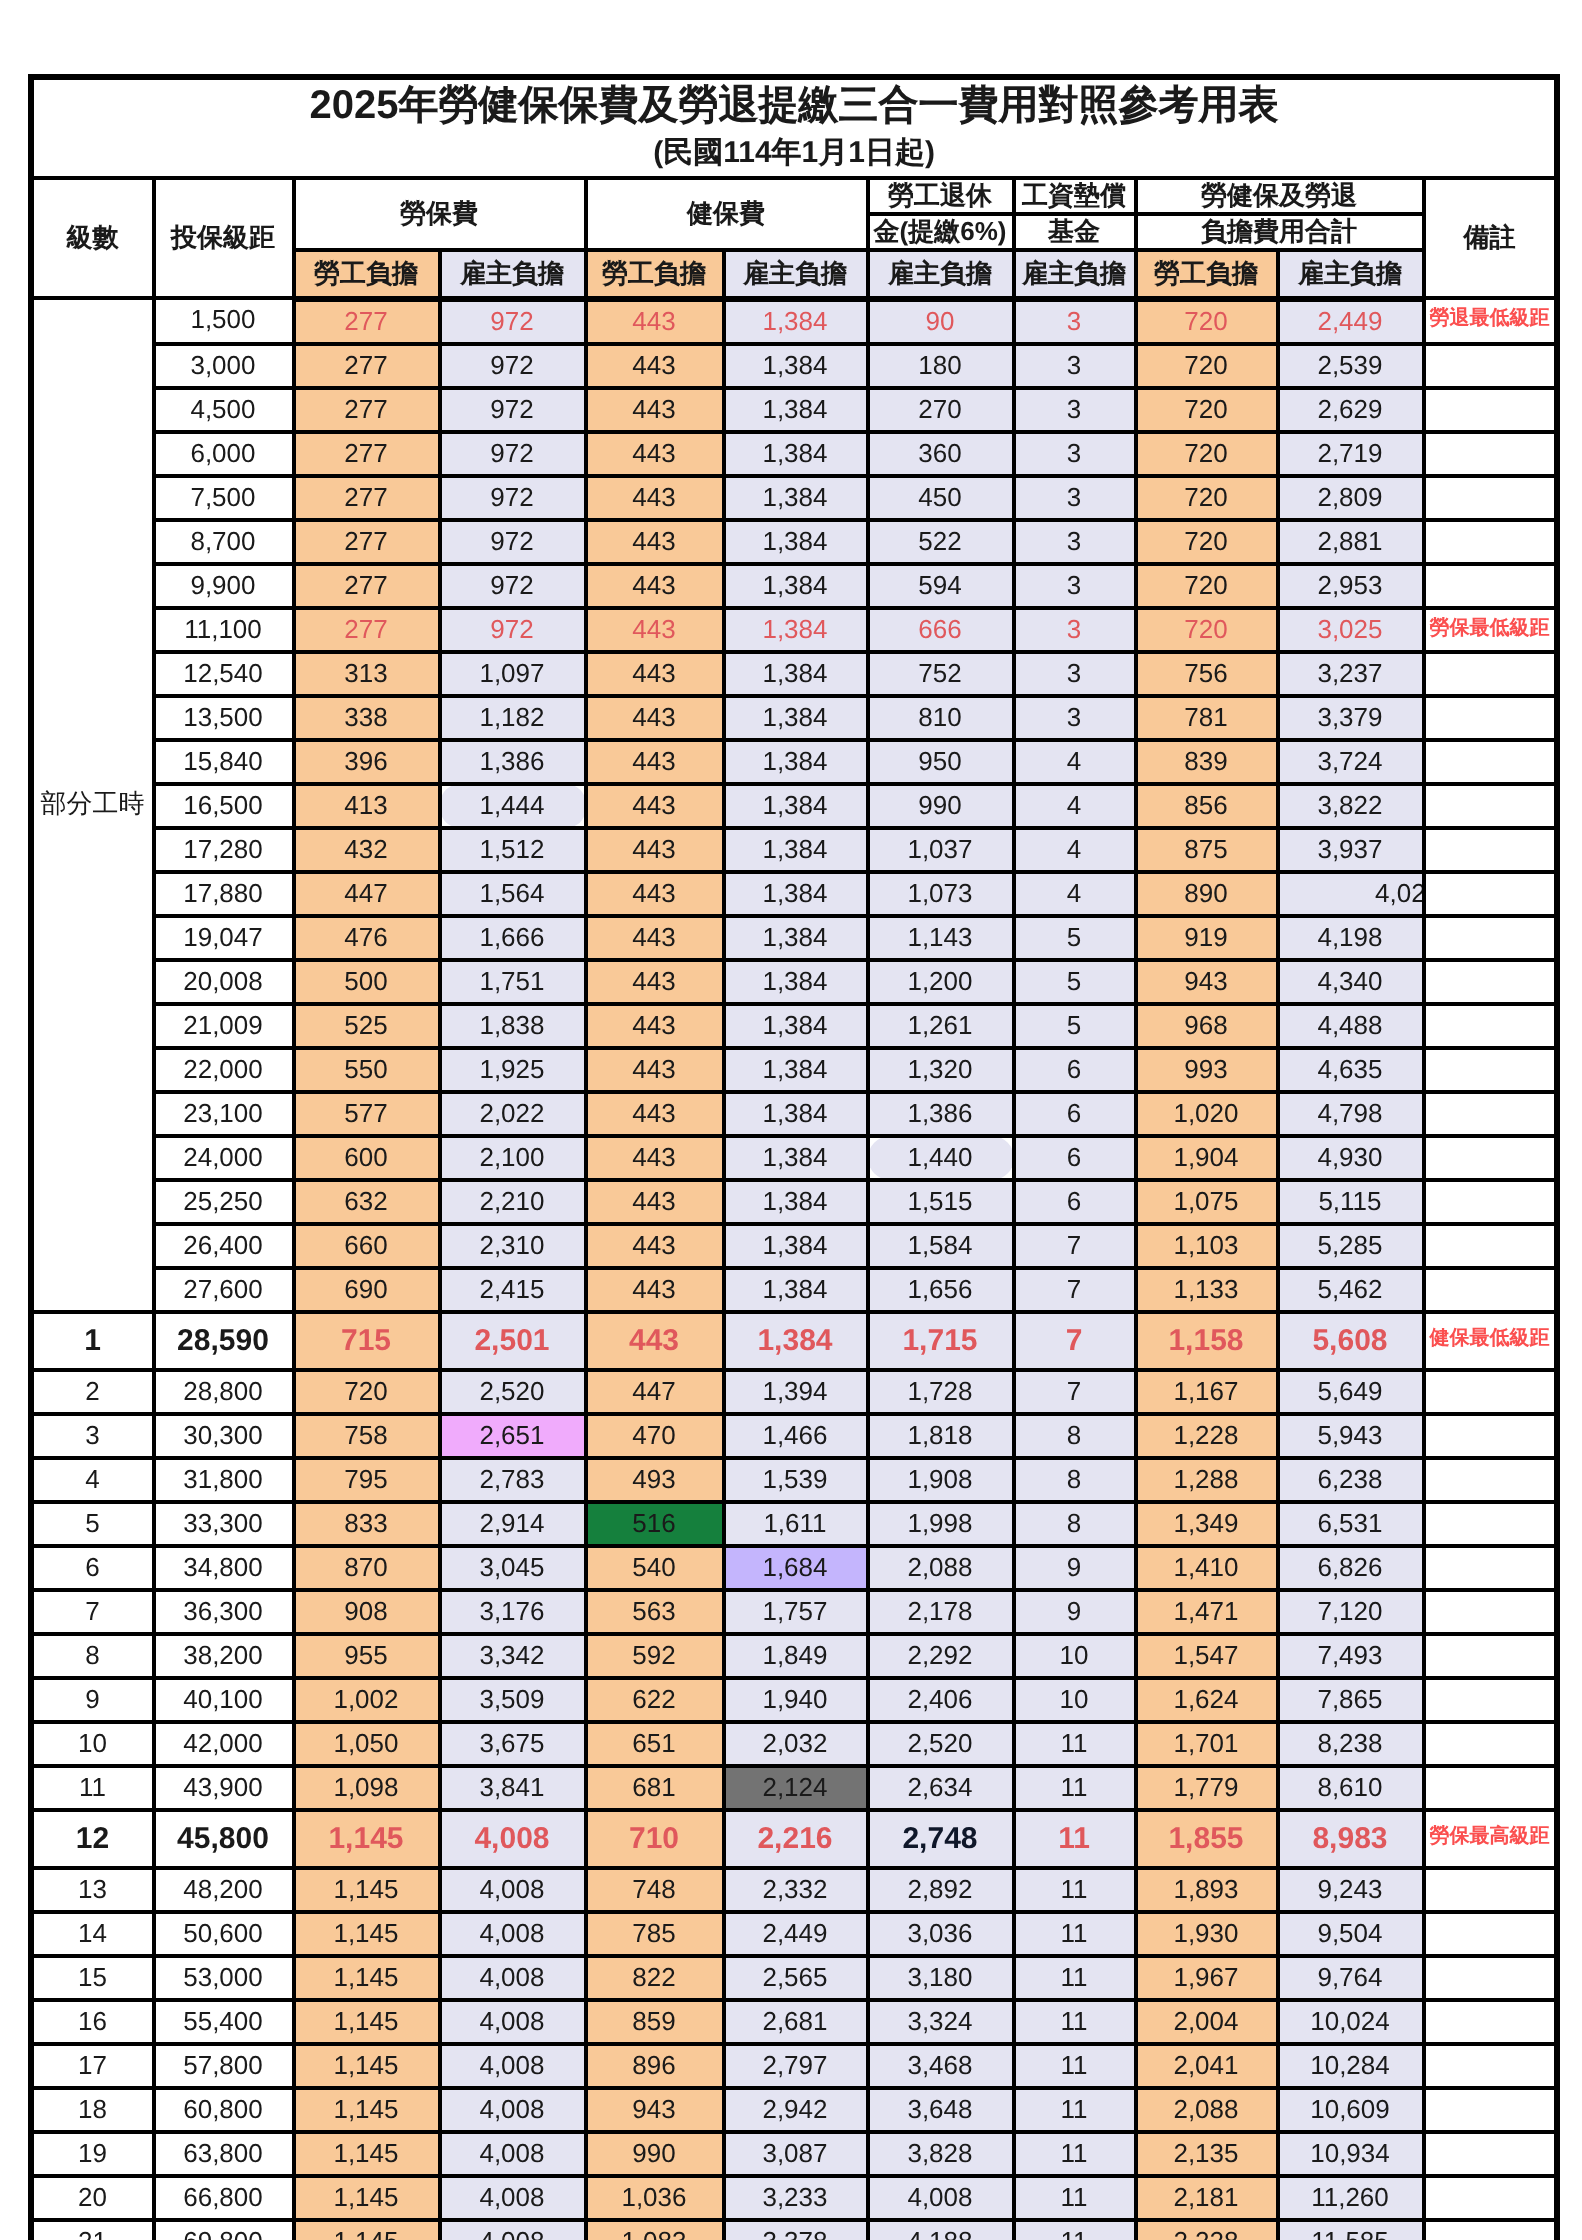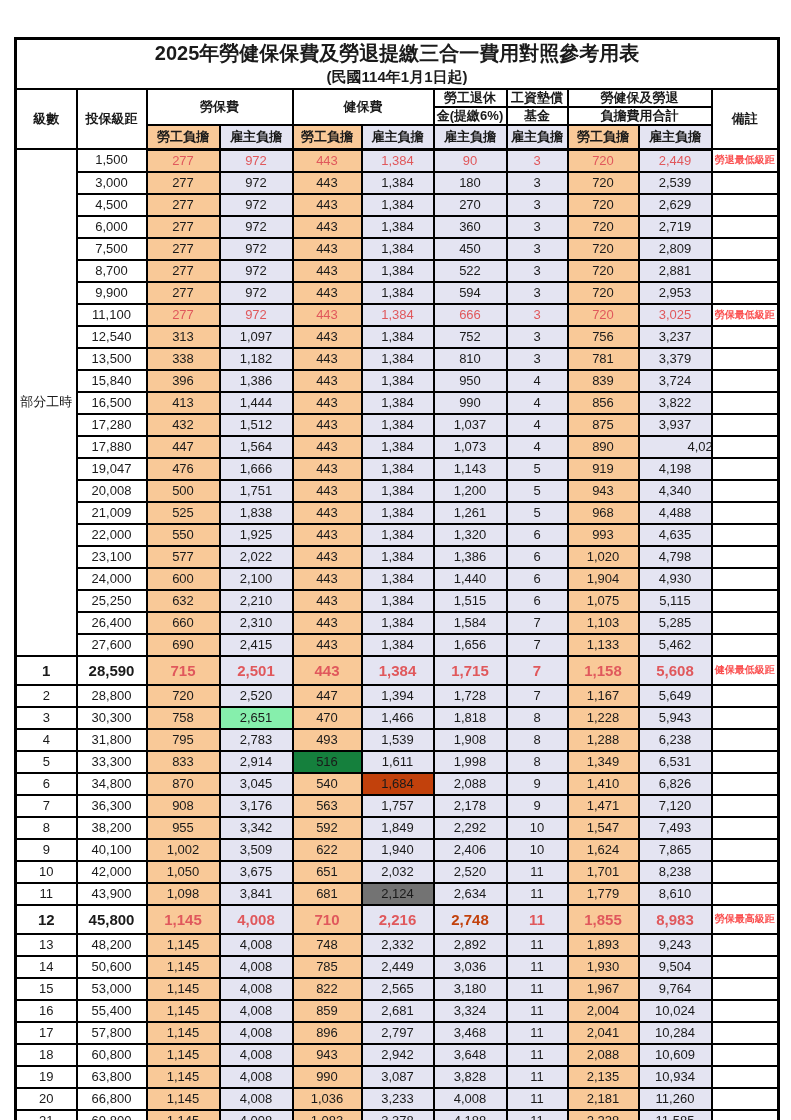--- a/index.html
+++ b/index.html
@@ -222,21 +222,21 @@
           <td style="background: rgb(228, 228, 242);">1,384</td>
           <td style="background: rgb(228, 228, 242);">950</td>
           <td style="background: rgb(228, 228, 242);">4</td>
           <td style="background: rgb(249, 201, 152);">839</td>
           <td style="background: rgb(228, 228, 242);">3,724</td>
           <td class="remark-cell" style="color: rgb(251, 79, 79);"></td>
         </tr>
         <tr>
           <td>16,500</td>
           <td style="background: rgb(249, 201, 152);">413</td>
-          <td style="background: rgb(228, 228, 242);">1,444</td>
+          <td style="background: rgb(228, 228, 242); border-radius: 10px;">1,444</td>
           <td style="background: rgb(249, 201, 152);">443</td>
           <td style="background: rgb(228, 228, 242);">1,384</td>
           <td style="background: rgb(228, 228, 242);">990</td>
           <td style="background: rgb(228, 228, 242);">4</td>
           <td style="background: rgb(249, 201, 152);">856</td>
           <td style="background: rgb(228, 228, 242);">3,822</td>
           <td class="remark-cell" style="color: rgb(251, 79, 79);"></td>
         </tr>
         <tr>
           <td>17,280</td>
@@ -321,21 +321,21 @@
           <td style="background: rgb(249, 201, 152);">1,020</td>
           <td style="background: rgb(228, 228, 242);">4,798</td>
           <td class="remark-cell" style="color: rgb(251, 79, 79);"></td>
         </tr>
         <tr>
           <td>24,000</td>
           <td style="background: rgb(249, 201, 152);">600</td>
           <td style="background: rgb(228, 228, 242);">2,100</td>
           <td style="background: rgb(249, 201, 152);">443</td>
           <td style="background: rgb(228, 228, 242);">1,384</td>
-          <td style="background: rgb(228, 228, 242);">1,440</td>
+          <td style="background: rgb(228, 228, 242); border-radius: 11px;">1,440</td>
           <td style="background: rgb(228, 228, 242);">6</td>
           <td style="background: rgb(249, 201, 152);">1,904</td>
           <td style="background: rgb(228, 228, 242);">4,930</td>
           <td class="remark-cell" style="color: rgb(251, 79, 79);"></td>
         </tr>
         <tr>
           <td>25,250</td>
           <td style="background: rgb(249, 201, 152);">632</td>
           <td style="background: rgb(228, 228, 242);">2,210</td>
           <td style="background: rgb(249, 201, 152);">443</td>
@@ -393,21 +393,21 @@
           <td style="background: rgb(228, 228, 242);">1,728</td>
           <td style="background: rgb(228, 228, 242);">7</td>
           <td style="background: rgb(249, 201, 152);">1,167</td>
           <td style="background: rgb(228, 228, 242);">5,649</td>
           <td class="remark-cell" style="color: rgb(251, 79, 79);"></td>
         </tr>
         <tr>
           <td>3</td>
           <td>30,300</td>
           <td style="background: rgb(249, 201, 152);">758</td>
-          <td style="background: #86efac;">2,651</td>
+          <td style="background: #f0abfc;">2,651</td>
           <td style="background: rgb(249, 201, 152);">470</td>
           <td style="background: rgb(228, 228, 242);">1,466</td>
           <td style="background: rgb(228, 228, 242);">1,818</td>
           <td style="background: rgb(228, 228, 242);">8</td>
           <td style="background: rgb(249, 201, 152);">1,228</td>
           <td style="background: rgb(228, 228, 242);">5,943</td>
           <td class="remark-cell" style="color: rgb(251, 79, 79);"></td>
         </tr>
         <tr>
           <td>4</td>
@@ -434,21 +434,21 @@
           <td style="background: rgb(249, 201, 152);">1,349</td>
           <td style="background: rgb(228, 228, 242);">6,531</td>
           <td class="remark-cell" style="color: rgb(251, 79, 79);"></td>
         </tr>
         <tr>
           <td>6</td>
           <td>34,800</td>
           <td style="background: rgb(249, 201, 152);">870</td>
           <td style="background: rgb(228, 228, 242);">3,045</td>
           <td style="background: rgb(249, 201, 152);">540</td>
-          <td style="background: #c2410c; margin-left: 26px;">1,684</td>
+          <td style="background: #c4b5fd; margin-left: 26px;">1,684</td>
           <td style="background: rgb(228, 228, 242);">2,088</td>
           <td style="background: rgb(228, 228, 242);">9</td>
           <td style="background: rgb(249, 201, 152);">1,410</td>
           <td style="background: rgb(228, 228, 242);">6,826</td>
           <td class="remark-cell" style="color: rgb(251, 79, 79);"></td>
         </tr>
         <tr>
           <td>7</td>
           <td>36,300</td>
           <td style="background: rgb(249, 201, 152);">908</td>
@@ -513,21 +513,21 @@
           <td style="background: rgb(228, 228, 242);">8,610</td>
           <td class="remark-cell" style="color: rgb(251, 79, 79);"></td>
         </tr>
         <tr class="big">
           <td>12</td>
           <td>45,800</td>
           <td style="background: rgb(249, 201, 152); color: rgb(224, 88, 92);">1,145</td>
           <td style="background: rgb(228, 228, 242); color: rgb(224, 88, 92);">4,008</td>
           <td style="background: rgb(249, 201, 152); color: rgb(224, 88, 92);">710</td>
           <td style="background: rgb(228, 228, 242); color: rgb(224, 88, 92);">2,216</td>
-          <td style="background: rgb(228, 228, 242); color: #c2410c;">2,748</td>
+          <td style="background: rgb(228, 228, 242); color: #0f172a;">2,748</td>
           <td style="background: rgb(228, 228, 242); color: rgb(224, 88, 92);">11</td>
           <td style="background: rgb(249, 201, 152); color: rgb(224, 88, 92);">1,855</td>
           <td style="background: rgb(228, 228, 242); color: rgb(224, 88, 92);">8,983</td>
           <td class="remark-cell" style="color: rgb(251, 79, 79);">勞保最高級距</td>
         </tr>
         <tr>
           <td>13</td>
           <td>48,200</td>
           <td style="background: rgb(249, 201, 152);">1,145</td>
           <td style="background: rgb(228, 228, 242);">4,008</td>

